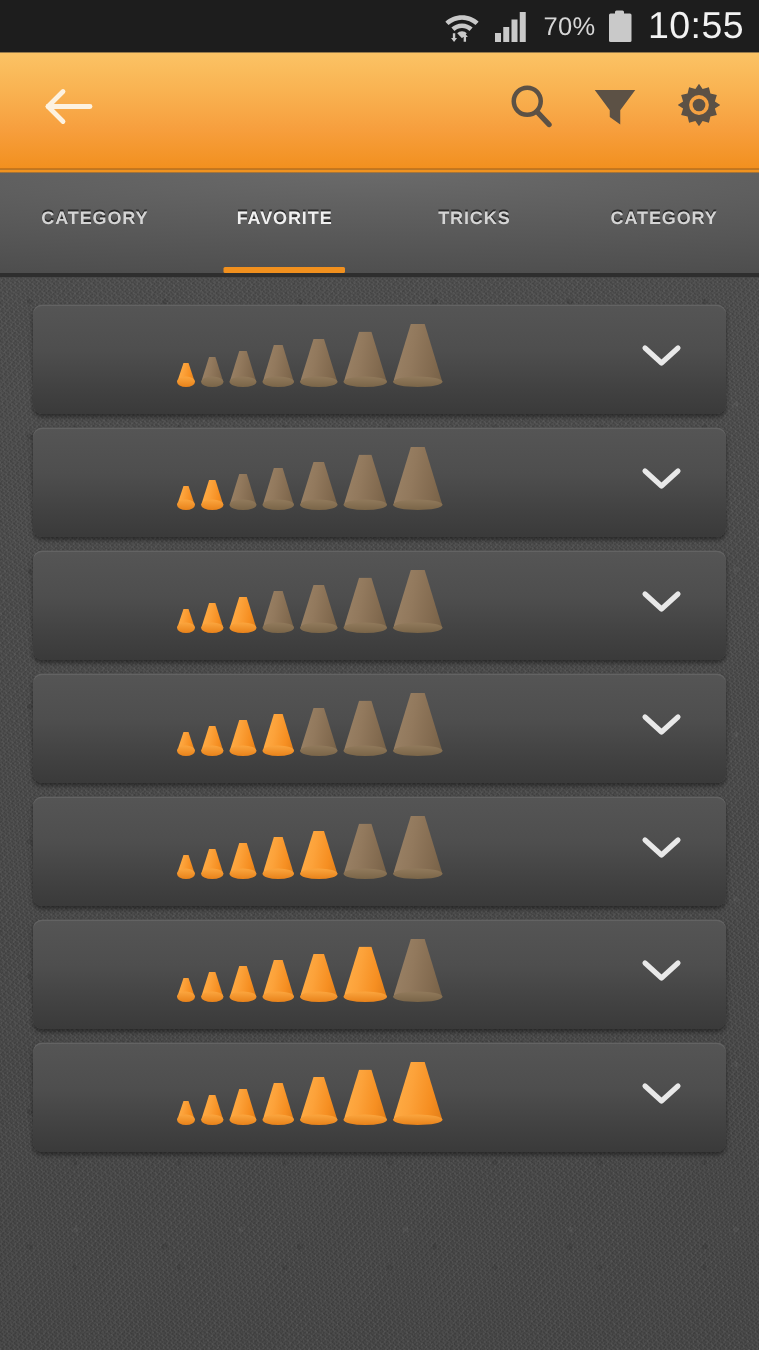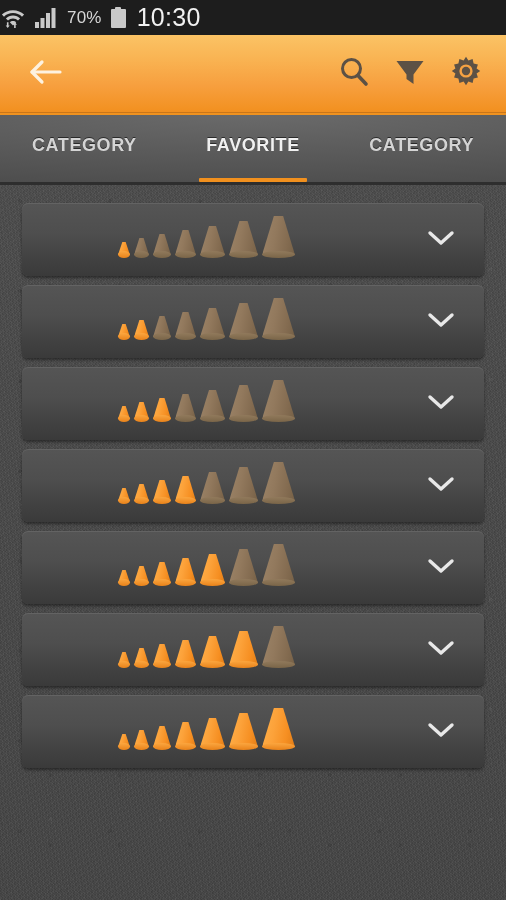--- a/index.html
+++ b/index.html
@@ -8,21 +8,21 @@
     font-family:"Liberation Sans", sans-serif;
     overflow:hidden;
     background:#474747;
   }
 
   #app { position:relative; width:506px; height:900px; }
 
   
   .statusbar {
     position:relative; height:35px; background:#1d1d1d;
-    display:flex; align-items:center; 
+    display:flex; align-items:center; justify-content:flex-end;
     padding-right:10px; gap:9px;
   }
   .sb-icon { display:flex; align-items:flex-end; }
   .sb-text {
     color:#d6d6d6; font-size:17px; font-weight:400;
     letter-spacing:.2px; line-height:1;
   }
   .sb-clock {
     color:#f2f2f2; font-size:25px; font-weight:400;
     letter-spacing:.3px; line-height:1; margin-left:2px;
@@ -64,21 +64,21 @@
   .tabbar:after {
     content:""; position:absolute; left:0; right:0; bottom:0; height:3px;
     background:#2e2e2e;
   }
   .tab {
     flex:1; position:relative; height:100%;
     display:flex; align-items:center; justify-content:center;
     padding-bottom:10px;
   }
   .tab span {
-    color:#d4d4d4; font-size:18px; font-weight:bold;
+    color:#d4d4d4; font-size:12px; font-weight:bold;
     letter-spacing:.6px; text-shadow:0 -1px 0 rgba(0,0,0,.55);
   }
   .tab.active span { color:#f0f0f0; }
   .tab .indicator {
     position:absolute; bottom:3px; left:18%; right:18%;
     height:4px; background:#f1901e; border-radius:1px; display:none;
   }
   .tab.active .indicator { display:block; }
 
   
@@ -174,21 +174,21 @@
       </svg>
     </span>
 
     <span class="sb-text">70%</span>
 
     <span class="batt">
       <span class="batt-cap"></span>
       <span class="batt-body"></span>
     </span>
 
-    <span class="sb-clock">10:30</span>
+    <span class="sb-clock">10:55</span>
   </div>
 
   <div class="actionbar">
 
     <div class="ab-back">
       <span>
         <svg width="34" height="28" viewBox="0 0 34 28">
           <g stroke="#fdf2e0" stroke-width="3.2" fill="none" stroke-linecap="round" stroke-linejoin="round">
             <line x1="32" y1="14" x2="4" y2="14"></line>
             <polyline points="14,4 4,14 14,24"></polyline>
@@ -234,20 +234,24 @@
   <div class="tabbar">
     <div class="tab">
       <span>CATEGORY</span>
 
     </div>
     <div class="tab active">
       <span>FAVORITE</span>
       <span class="indicator"></span>
     </div>
     <div class="tab">
+      <span>TRICKS</span>
+
+    </div>
+    <div class="tab">
       <span>CATEGORY</span>
 
     </div>
   </div>
 
   <div class="content">
     <div class="list" id="difficulty-list">
         <div class="card">
           <div class="cones">
             <div class="cone on" style="width: 12px; height: 16px;">

